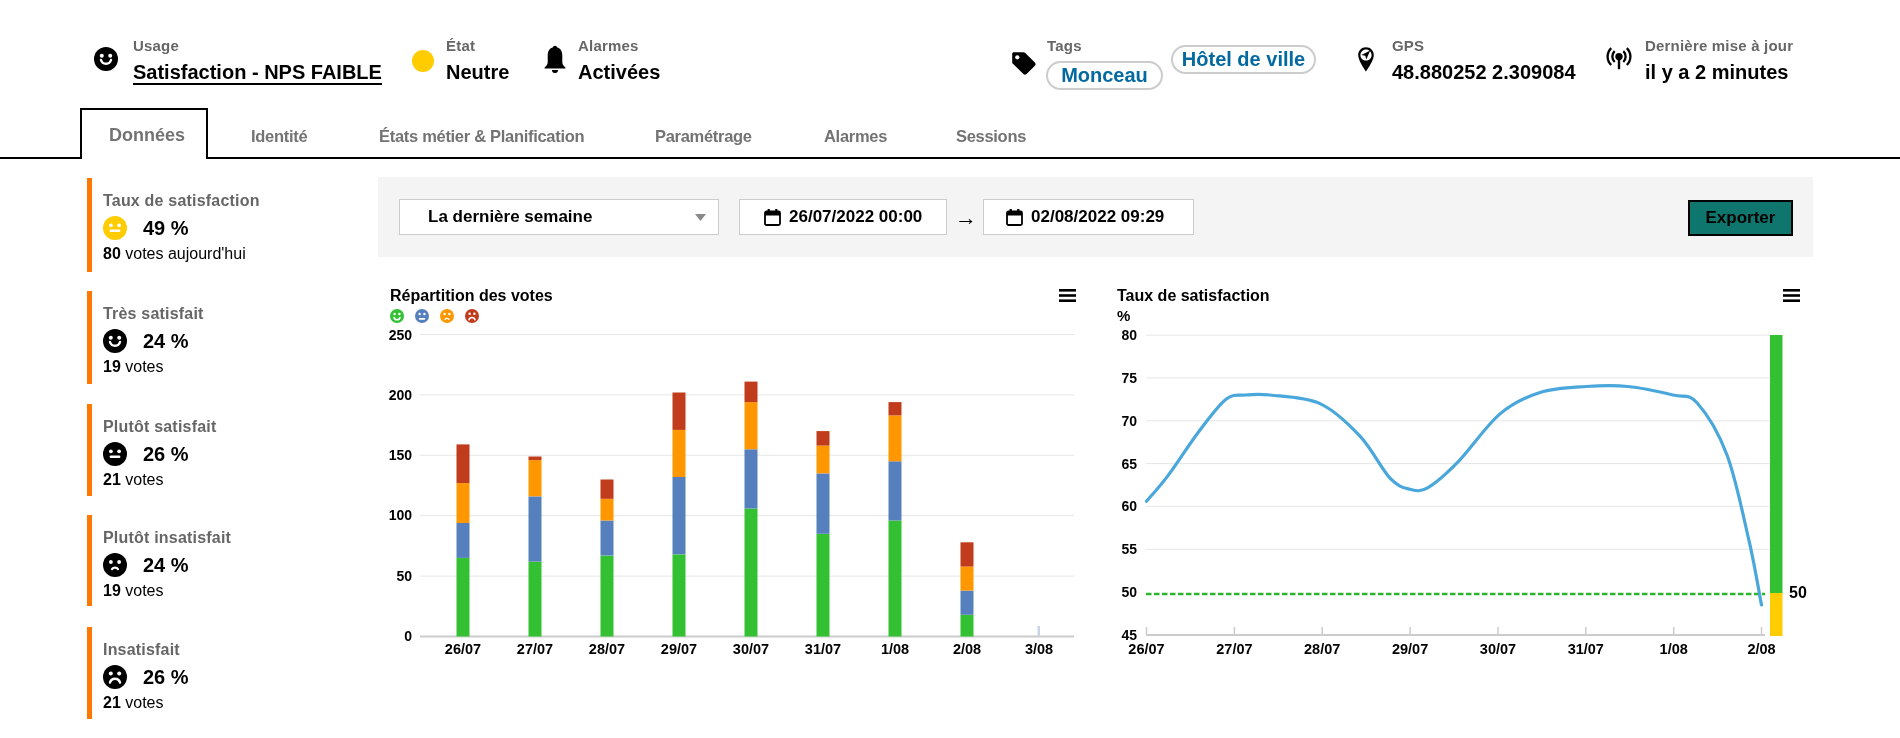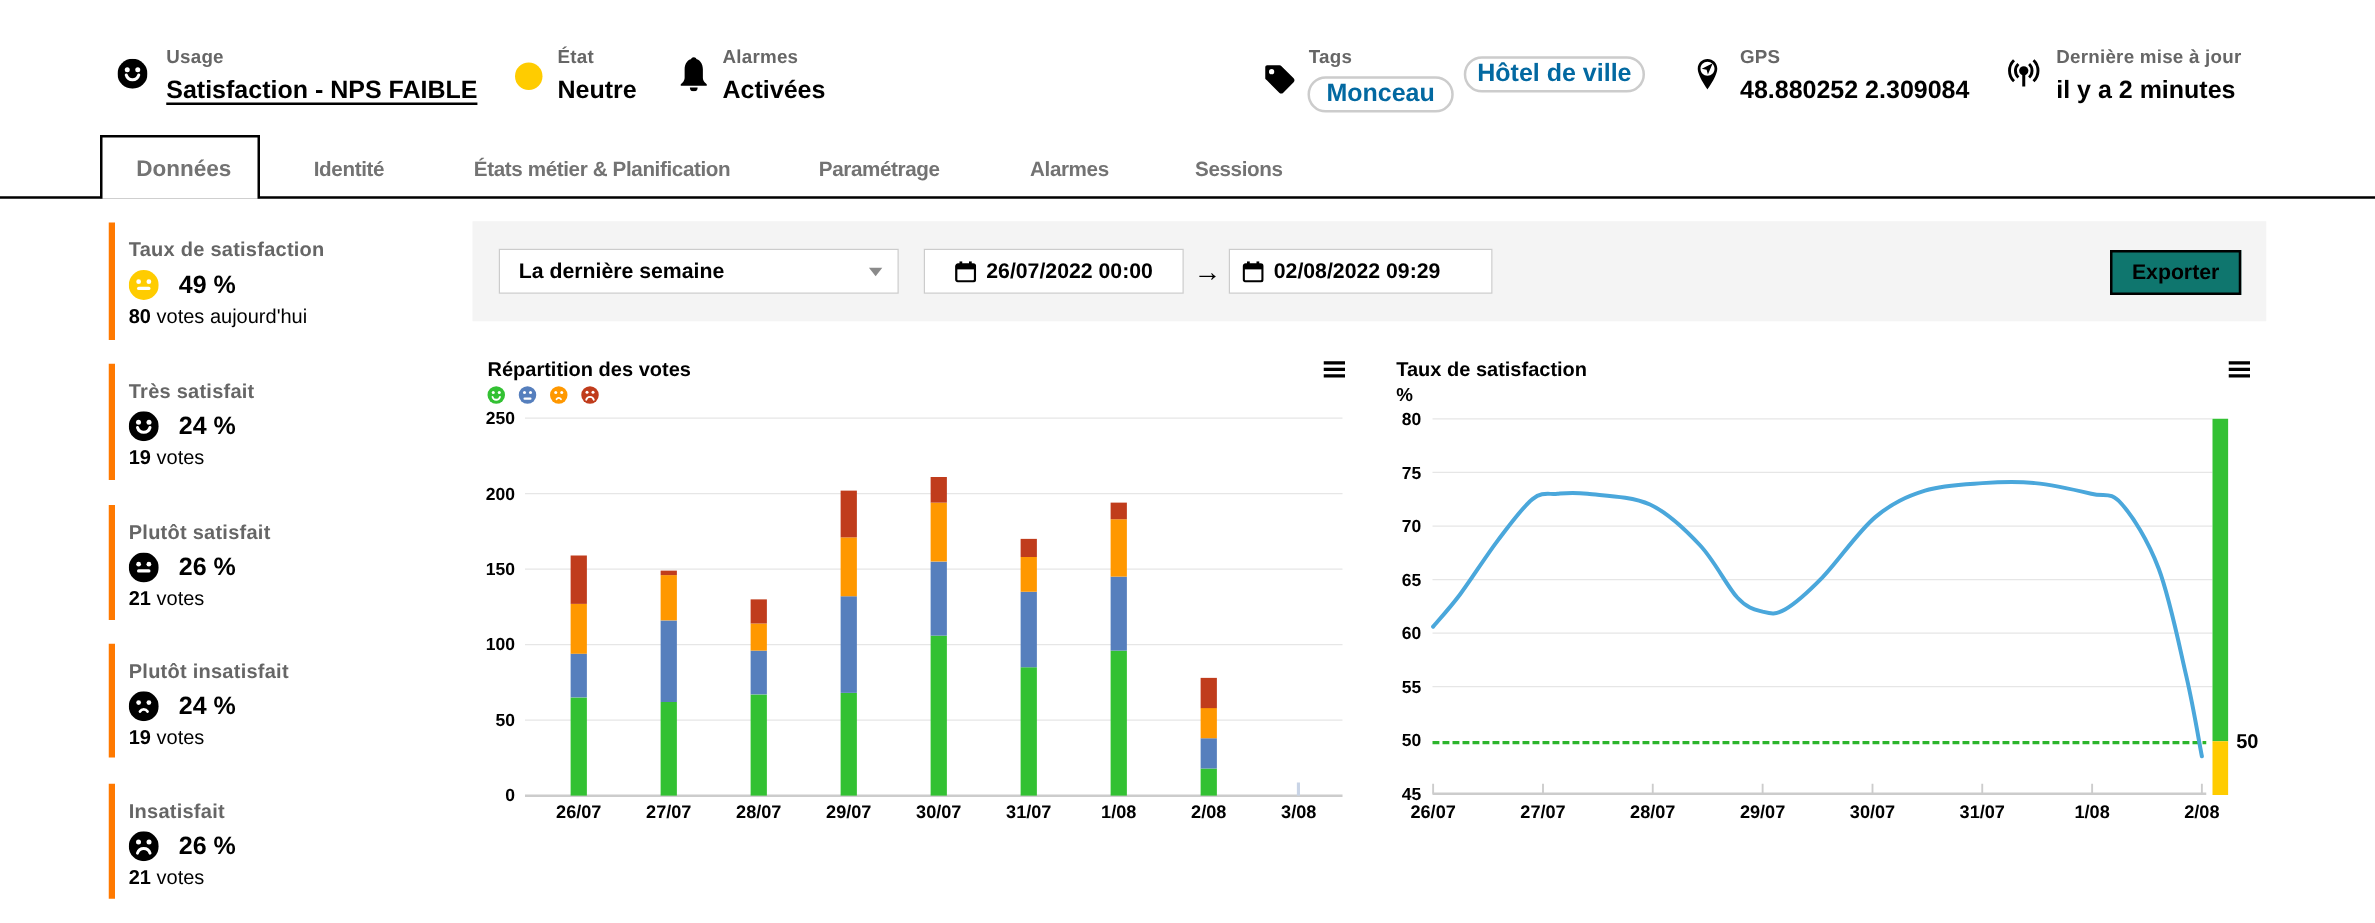--- a/index.html
+++ b/index.html
@@ -133,35 +133,35 @@
         <circle cx="7.8" cy="8.6" r="2" fill="#fff"></circle>
         <circle cx="16.2" cy="8.6" r="2" fill="#fff"></circle>
         <path d="M7 17.5 A 5.2 5.2 0 0 1 17 17.5" fill="none" stroke="#fff" stroke-width="2.4" stroke-linecap="round"></path>
       </svg>
   <span class="pc">26 %</span>
  </div>
  <div class="cvotes"><b>21</b> votes</div>
 </div>
 
 <div class="abs" style="left:378px;top:177px;width:1435px;height:80px;background:#f4f4f4"></div>
-<div class="inp" style="left:399px;width:320px;padding-left:15px">La dernière semaine
+<div class="inp" style="left:399px;width:320px;padding-left:28px">La dernière semaine
  <svg class="abs" style="right:12px;top:14px" width="11" height="8" viewBox="0 0 11 8">
       <path d="M0 0 L11 0 L5.5 7 Z" fill="#8a8a8a"></path>
     </svg>
 </div>
 <div class="inp" style="left:739px;width:208px;padding-left:24px">
  <svg width="17" height="17" viewBox="0 0 17 17" style="margin-right:8px">
       <rect x="1" y="2.5" width="15" height="13.5" rx="1.5" fill="none" stroke="#000" stroke-width="1.8"></rect>
       <rect x="1" y="2.5" width="15" height="4" fill="#000"></rect>
       <rect x="3.6" y="0" width="2.2" height="4" fill="#000"></rect>
       <rect x="11.2" y="0" width="2.2" height="4" fill="#000"></rect>
     </svg>
  26/07/2022 00:00</div>
 <div class="abs" style="left:955px;top:205px;font-size:22px;font-weight:bold">→</div>
-<div class="inp" style="left:983px;width:211px;padding-left:10px">
+<div class="inp" style="left:983px;width:211px;padding-left:22px">
  <svg width="17" height="17" viewBox="0 0 17 17" style="margin-right:8px">
       <rect x="1" y="2.5" width="15" height="13.5" rx="1.5" fill="none" stroke="#000" stroke-width="1.8"></rect>
       <rect x="1" y="2.5" width="15" height="4" fill="#000"></rect>
       <rect x="3.6" y="0" width="2.2" height="4" fill="#000"></rect>
       <rect x="11.2" y="0" width="2.2" height="4" fill="#000"></rect>
     </svg>
  02/08/2022 09:29</div>
 <div class="abs" style="left:1688px;top:200px;width:105px;height:36px;border:2px solid #000;background:#0f766e;display:flex;align-items:center;justify-content:center;font-size:17px;font-weight:bold">Exporter</div>
 
 <svg class="abs" style="left:378px;top:282px" width="712" height="420" viewBox="0 0 712 420">

